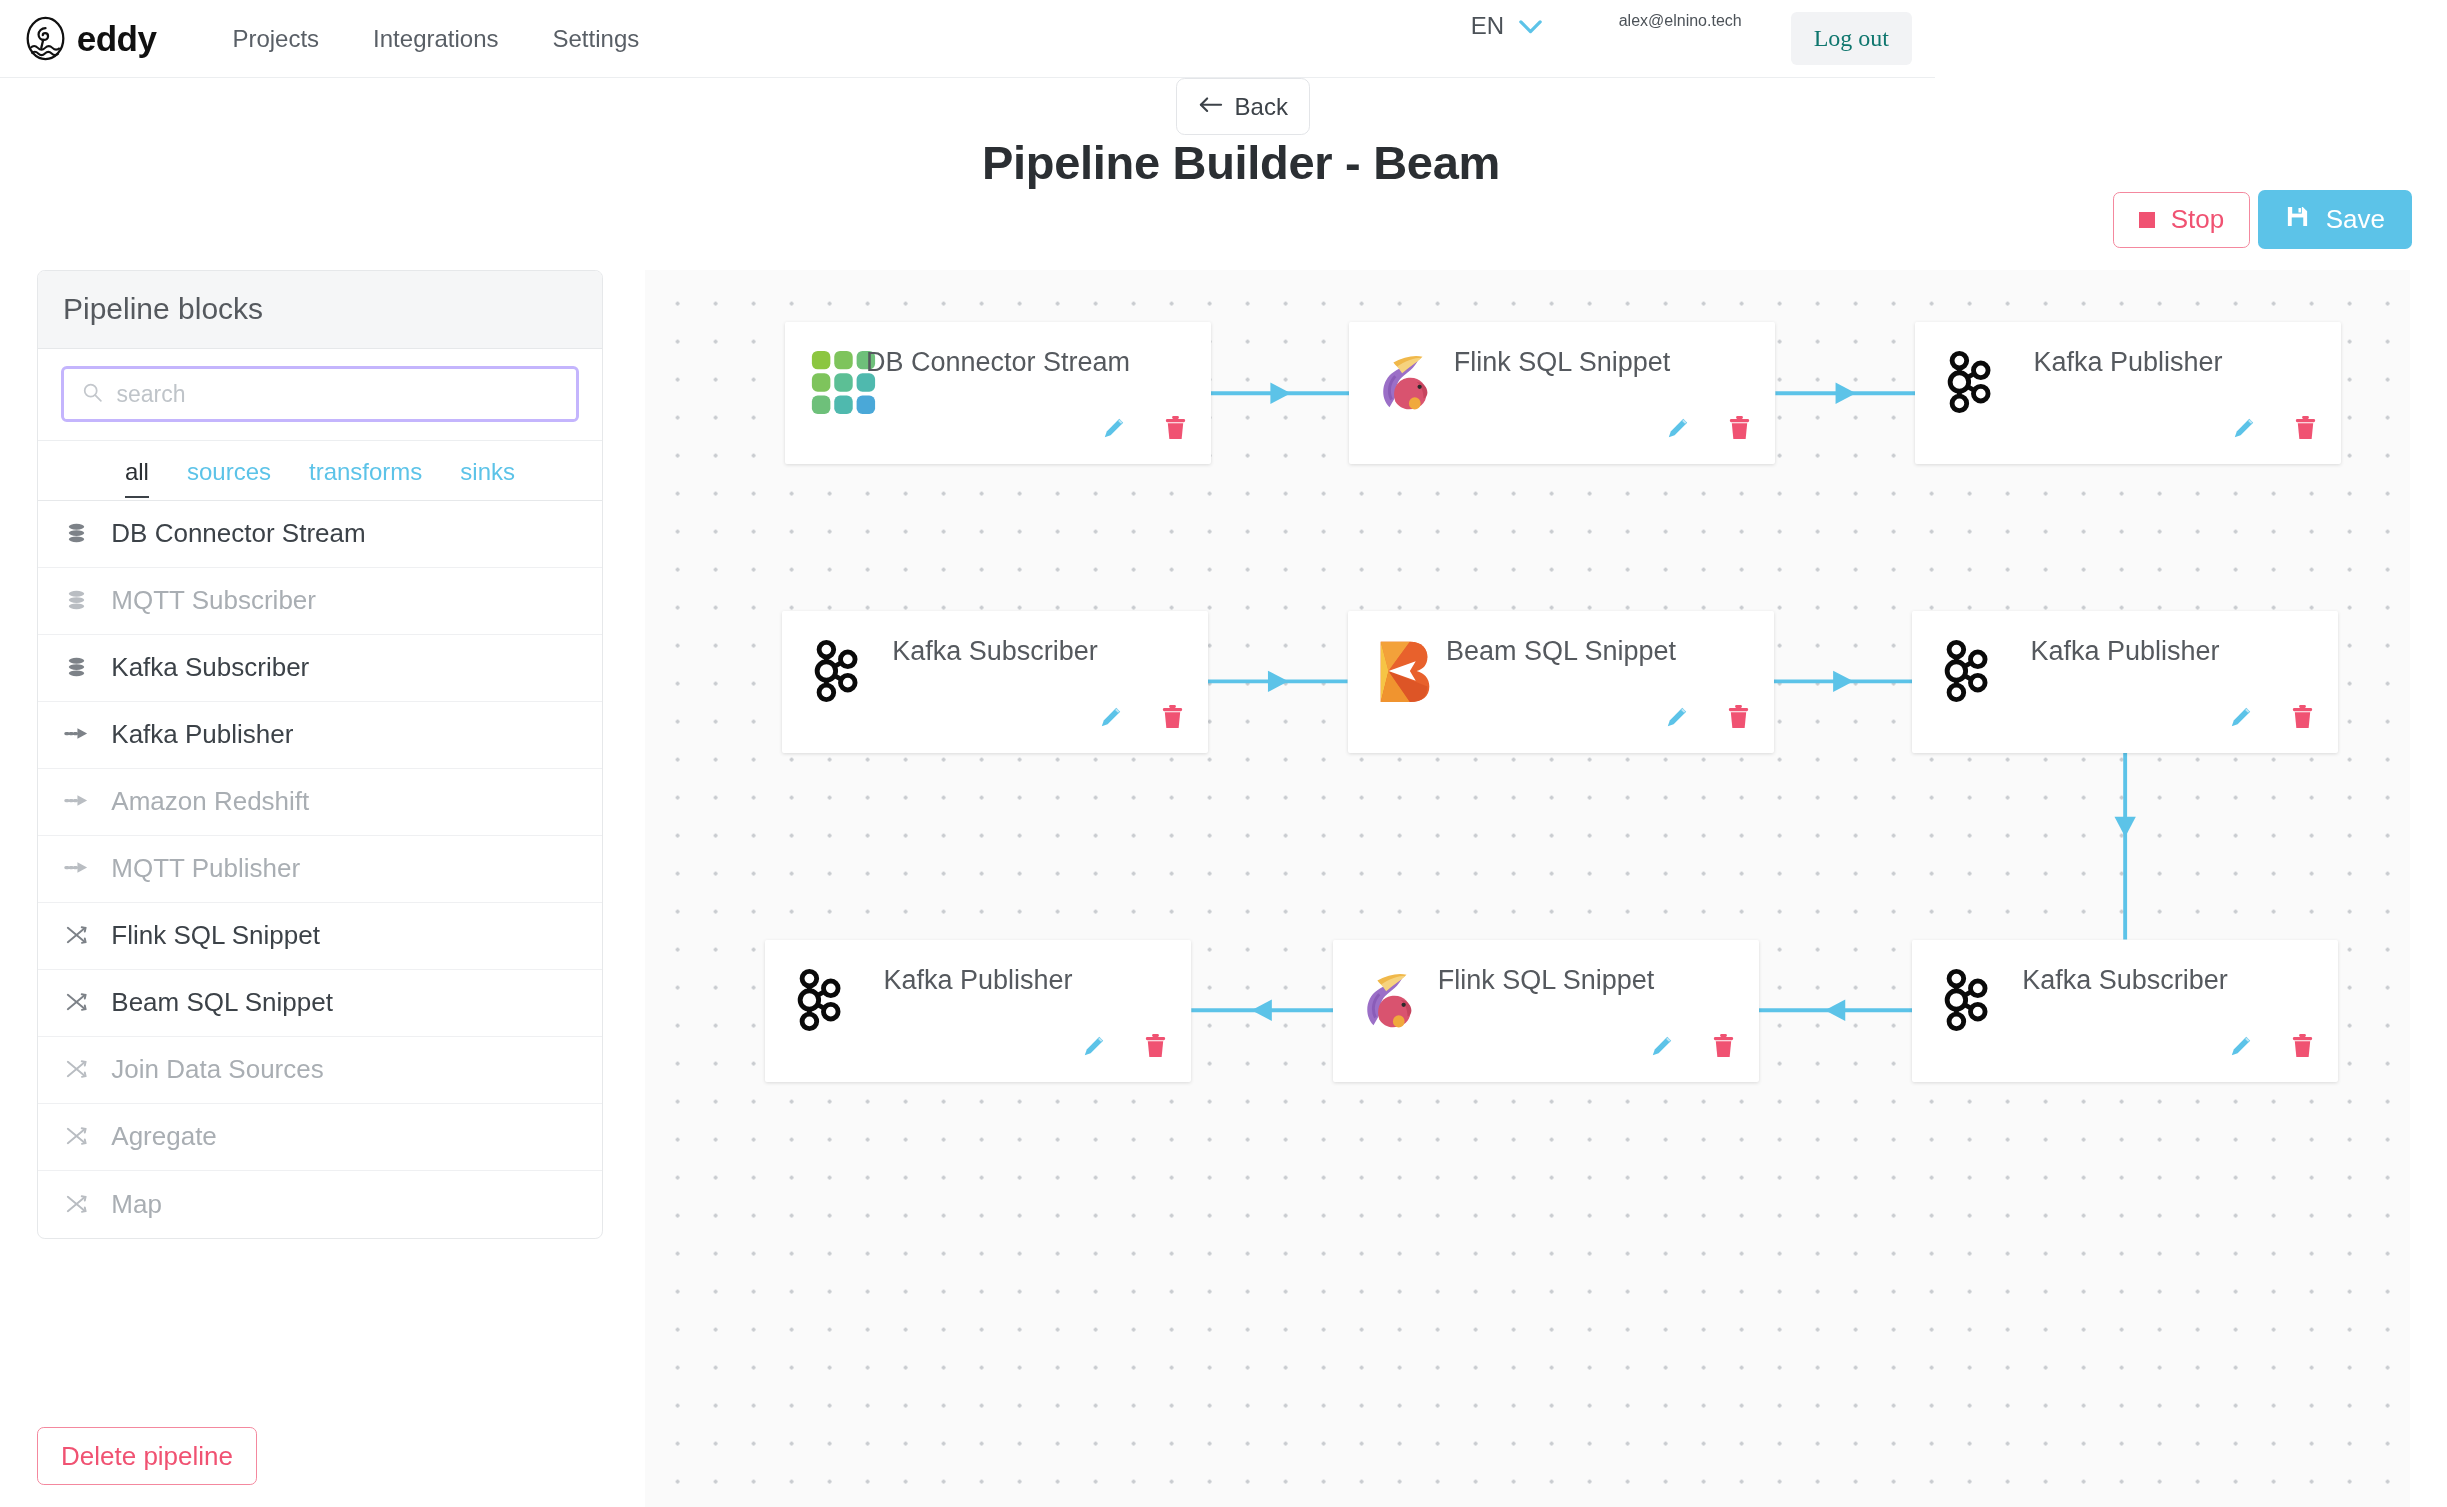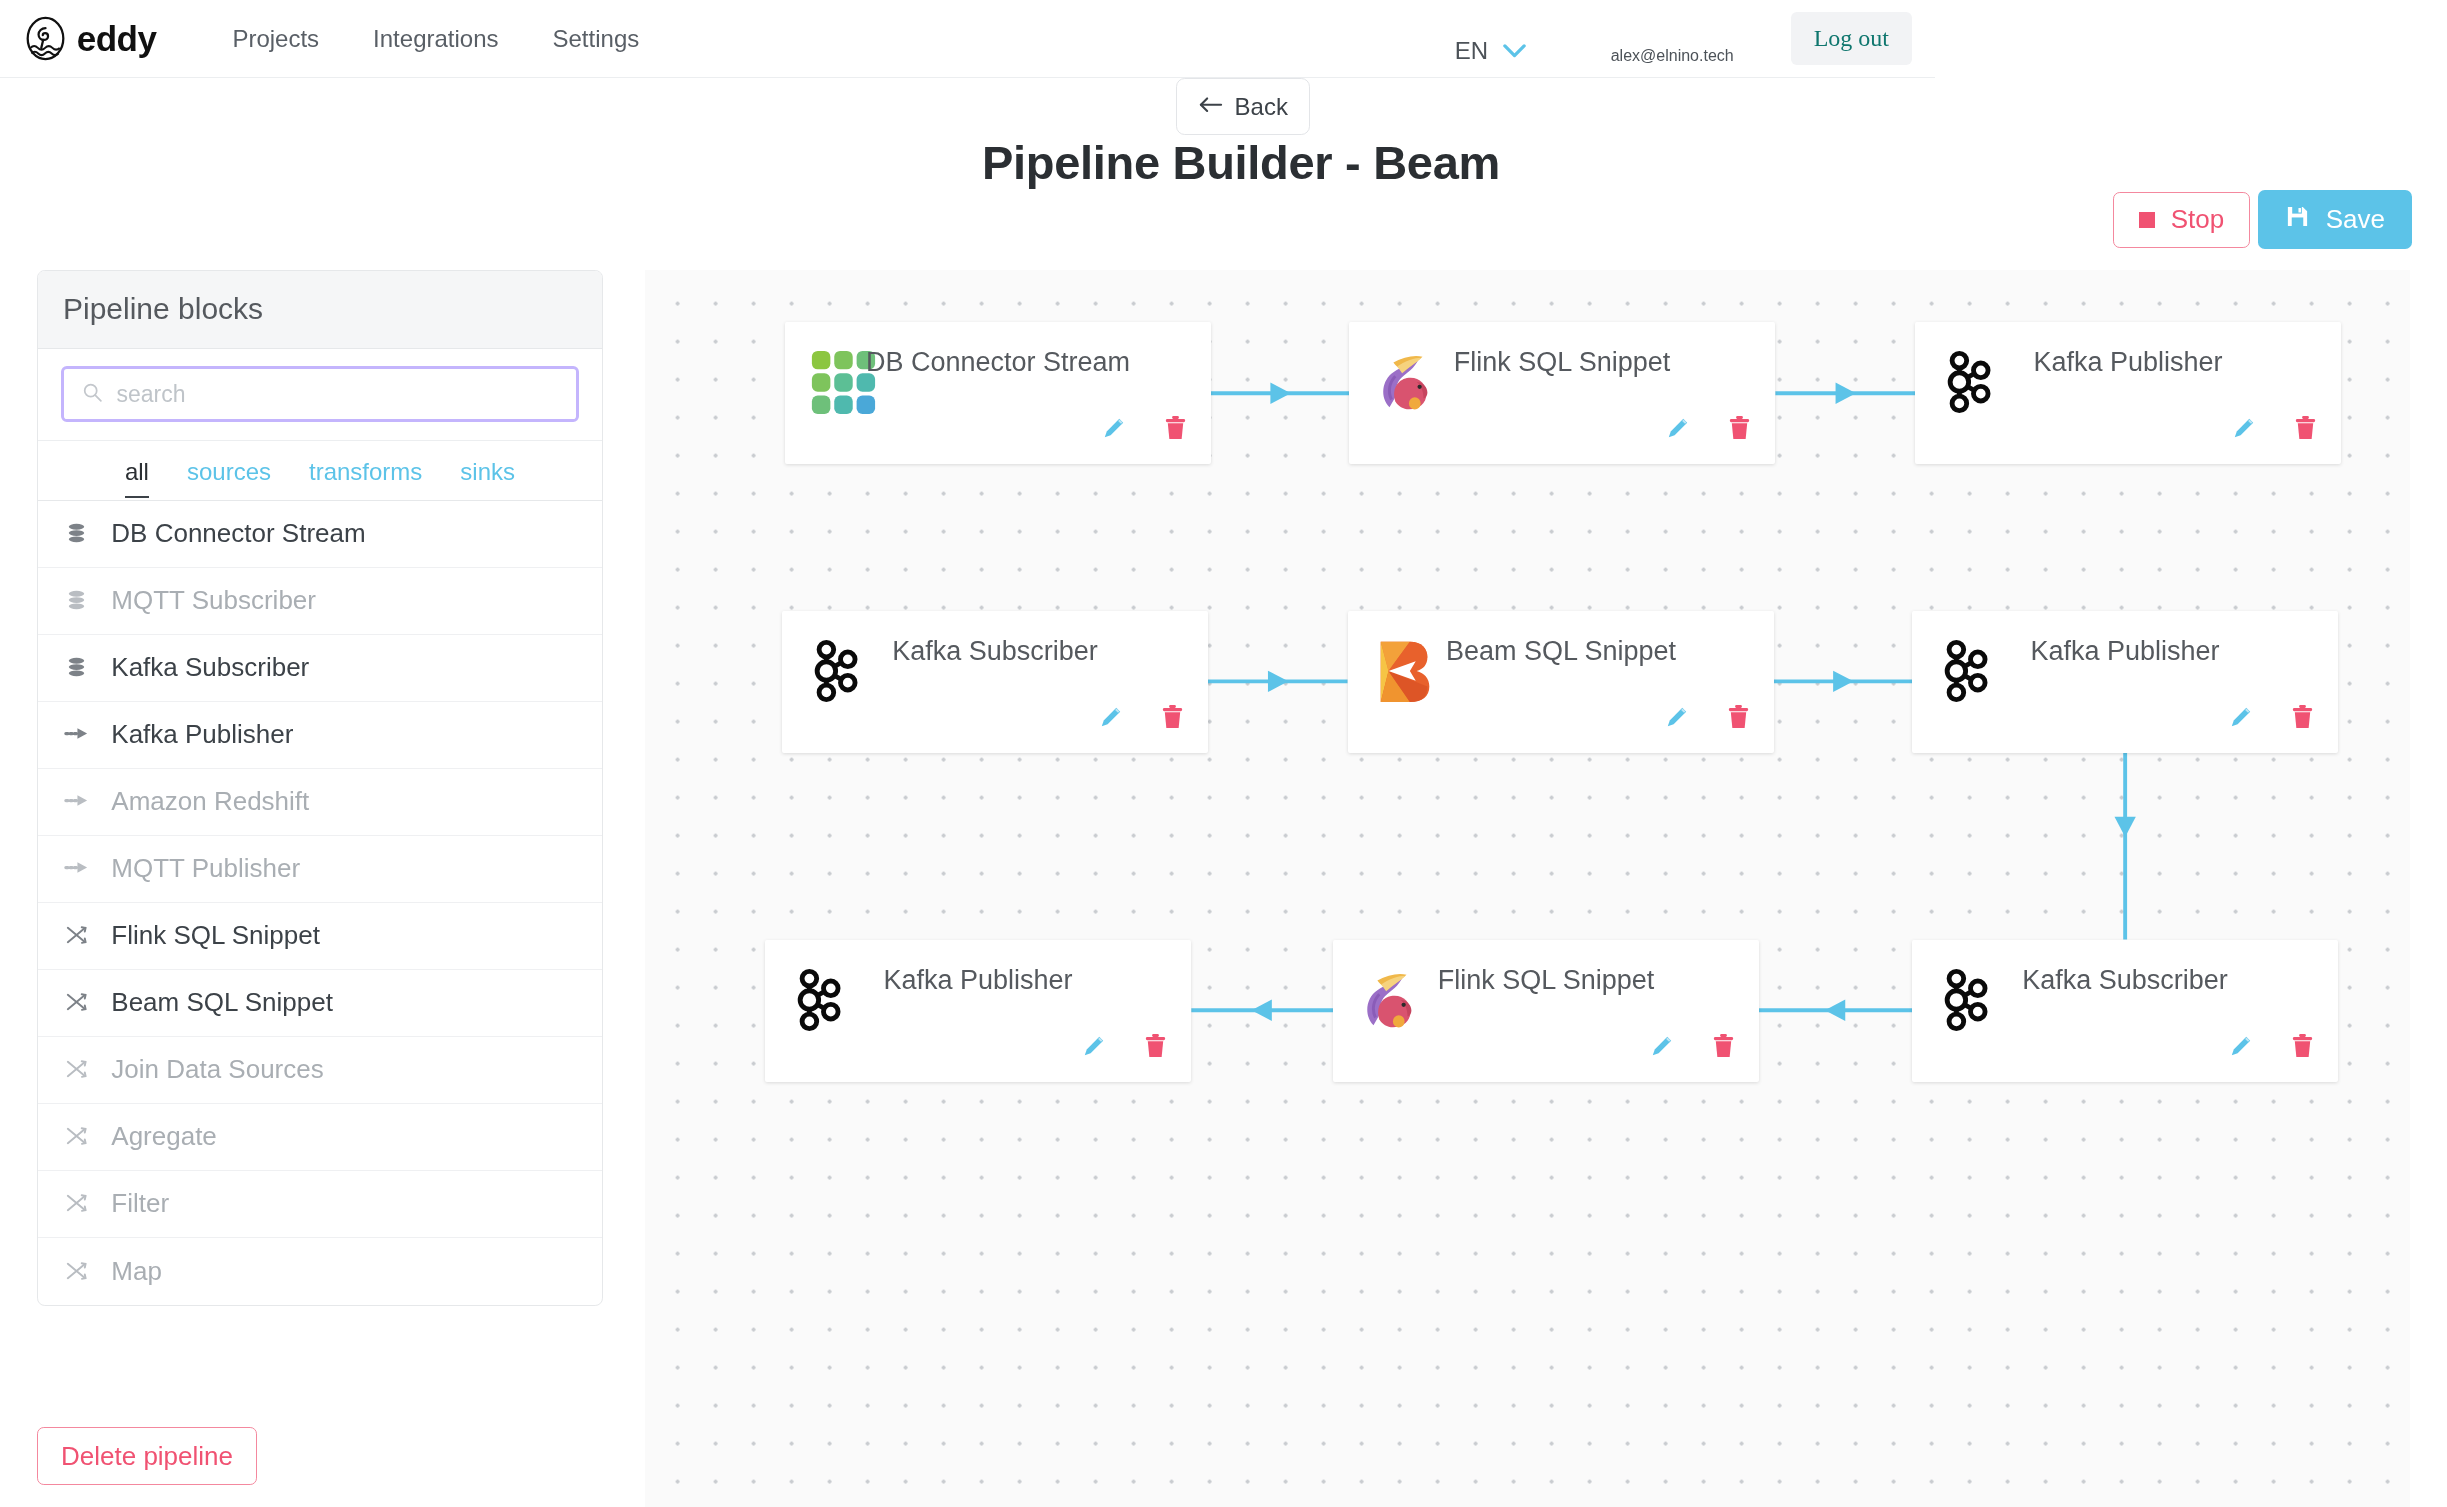--- a/index.html
+++ b/index.html
@@ -20,22 +20,22 @@
   }
   .brand { display: flex; align-items: center; margin-left: 23px; }
   .brand-logo { width: 45px; height: 45px; display: block; }
   .brand-name {
     font-size: 35px; font-weight: bold; color: #111;
     margin-left: 8.7px; letter-spacing: -0.5px;
   }
   .nav-links { display: flex; align-items: center; margin-left: 76px; gap: 54px; }
   .nav-link { font-size: 24px; color: #595f66; text-decoration: none; white-space: nowrap; }
   .topbar-right {
-    margin-left: auto; display: flex; align-items: flex-end;
-    gap: 8px; margin-right: 23px;
+    margin-left: auto; display: flex; align-items: flex-start;
+    gap: 0; margin-right: 23px;
   }
   .lang { display: flex; align-items: center; gap: 13.6px; }
   .lang-label { font-size: 24px; color: #4c5258; }
   .chev { display: block; }
   .user-email { font-size: 16px; color: #4c5258; margin-left: 76px; white-space: nowrap; }
   .logout-btn {
     margin-left: 49px;
     font-size: 24px; color: #0f766e;
     background: #f2f3f5; border: none; border-radius: 5.8px;
     padding: 12.6px 23px; cursor: pointer;
@@ -343,31 +343,20 @@
       <div class="block-item dim">
         <span>
           <svg class="block-ico" viewBox="0 0 28 28">
             <path d="M5 6 L23 21" stroke="#b9bdc2" stroke-width="2" stroke-linecap="round"></path>
             <path d="M23 6 L5 21" stroke="#b9bdc2" stroke-width="2" stroke-linecap="round"></path>
             <path d="M19.4 5.4 L23.4 6.2 L22.6 10" fill="none" stroke="#b9bdc2" stroke-width="2" stroke-linecap="round"></path>
             <path d="M22.6 17 L23.4 20.8 L19.6 21.6" fill="none" stroke="#b9bdc2" stroke-width="2" stroke-linecap="round"></path>
           </svg>
         </span>
         <span class="block-label">Agregate</span>
-      </div>
-      <div class="block-item dim">
-        <span>
-          <svg class="block-ico" viewBox="0 0 28 28">
-            <path d="M5 6 L23 21" stroke="#b9bdc2" stroke-width="2" stroke-linecap="round"></path>
-            <path d="M23 6 L5 21" stroke="#b9bdc2" stroke-width="2" stroke-linecap="round"></path>
-            <path d="M19.4 5.4 L23.4 6.2 L22.6 10" fill="none" stroke="#b9bdc2" stroke-width="2" stroke-linecap="round"></path>
-            <path d="M22.6 17 L23.4 20.8 L19.6 21.6" fill="none" stroke="#b9bdc2" stroke-width="2" stroke-linecap="round"></path>
-          </svg>
-        </span>
-        <span class="block-label">Filter</span>
       </div>
       <div class="block-item dim">
         <span>
           <svg class="block-ico" viewBox="0 0 28 28">
             <path d="M5 6 L23 21" stroke="#b9bdc2" stroke-width="2" stroke-linecap="round"></path>
             <path d="M23 6 L5 21" stroke="#b9bdc2" stroke-width="2" stroke-linecap="round"></path>
             <path d="M19.4 5.4 L23.4 6.2 L22.6 10" fill="none" stroke="#b9bdc2" stroke-width="2" stroke-linecap="round"></path>
             <path d="M22.6 17 L23.4 20.8 L19.6 21.6" fill="none" stroke="#b9bdc2" stroke-width="2" stroke-linecap="round"></path>
           </svg>
         </span>

